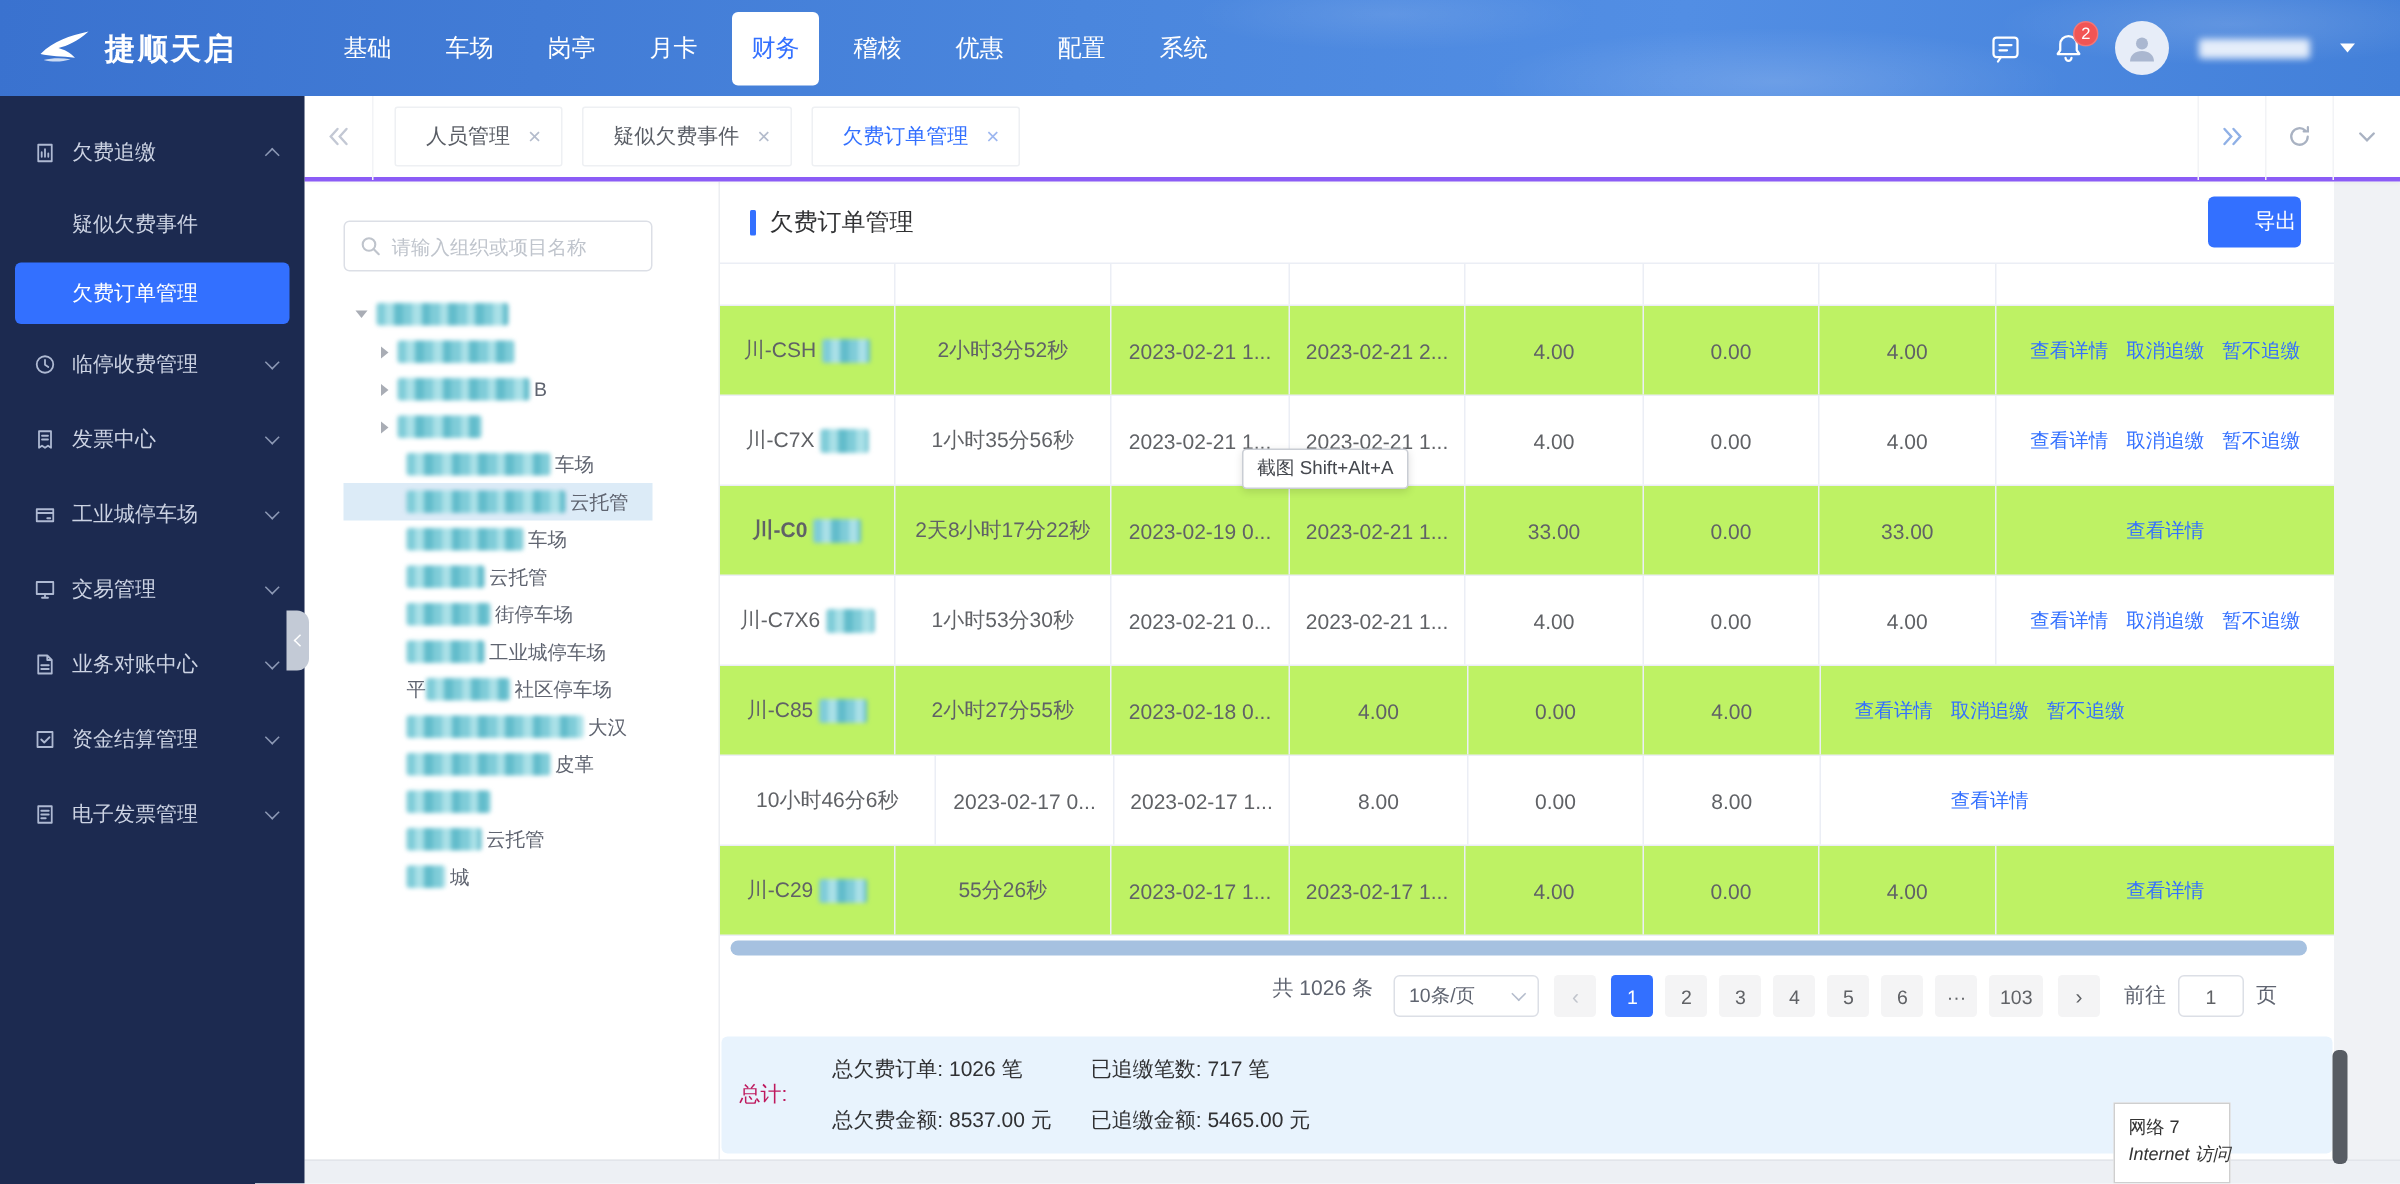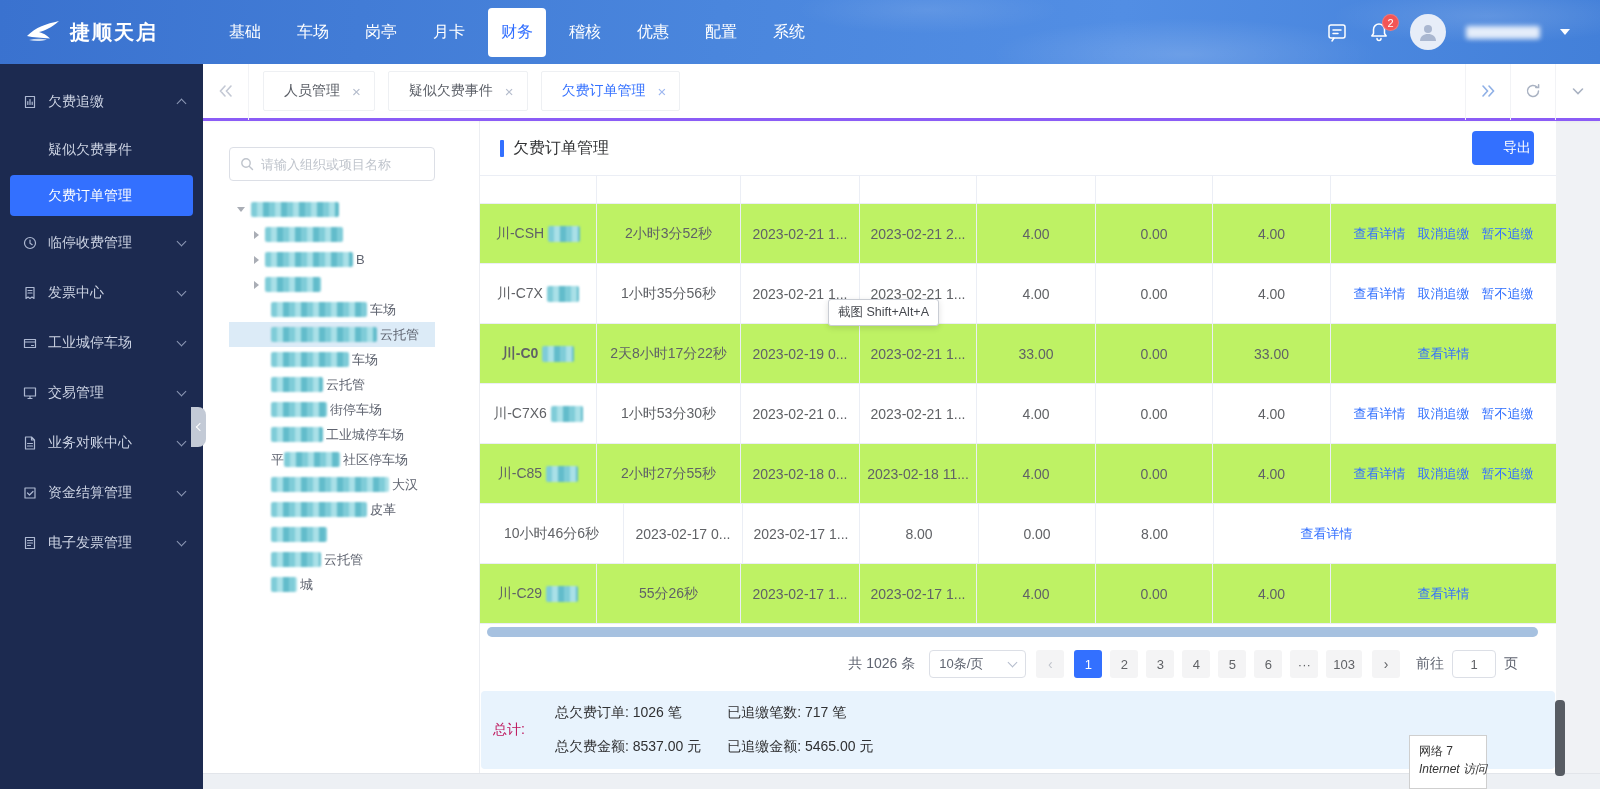--- a/index.html
+++ b/index.html
@@ -90,21 +90,21 @@
   .jt-row.striped{background:#bef264;}
   .jt-head-row{display:flex;height:28px;border-bottom:1px solid #ebeef5;background:#fff;}
   .jt-cell{display:flex;align-items:center;justify-content:center;border-right:1px solid #ebeef5;flex-shrink:0;gap:4px;overflow:hidden;}
   .jt-cell:last-child{border-right:none;}
   .plate-blur{width:32px;height:16px;}
   .tlink{color:#3370ff;font-size:13px;cursor:pointer;margin:0 4px;white-space:nowrap;}
 
   .hscroll{height:10px;margin:3px 2px 0 2px;}
   .hthumb{height:10px;width:98%;margin-left:5px;background:#a6c1e0;border-radius:5px;cursor:pointer;}
 
-  .pagination{display:flex;align-items:center;justify-content:flex-end;gap:10px;padding:13px 38px 0 0;font-size:14px;color:#5f6470;}
+  .pagination{display:flex;justify-content:flex-end;gap:10px;padding:13px 38px 0 0;font-size:14px;color:#5f6470;}
   .ptotal{margin-right:4px;}
   .psize{width:97px;height:28px;border:1px solid #dcdfe6;border-radius:4px;display:flex;align-items:center;justify-content:space-between;
     padding:0 9px;font-size:13px;color:#5f6470;cursor:pointer;background:#fff;}
   .sel-caret{width:7px;height:7px;border-right:1.3px solid #b4bccc;border-bottom:1.3px solid #b4bccc;transform:rotate(45deg);margin-top:-3px;}
   .pbtn{min-width:28px;height:28px;background:#f4f4f5;border-radius:3px;display:flex;align-items:center;justify-content:center;
     font-size:13px;color:#606266;cursor:pointer;padding:0 7px;}
   .pbtn.active{background:#3370ff;color:#fff;}
   .pbtn.nav{font-size:14px;}
   .pbtn.disabled{color:#c0c4cc;}
   .goto{display:flex;align-items:center;gap:8px;margin-left:6px;}
@@ -443,21 +443,20 @@
                   <span class="tlink">暂不追缴</span>
                 </div>
               </div>
               <div class="jt-row striped">
                 <div class="jt-cell" style="width: 117px;">
                   <span>川-C85</span>
                   <span class="redacted plate-blur"></span>
                 </div>
                 <div class="jt-cell" style="width: 144px;">2小时27分55秒</div>
                 <div class="jt-cell" style="width: 119px;">2023-02-18 0...</div>
-                <div class="jt-cell" style="width: 117px;">2023-02-18 11...</div>
                 <div class="jt-cell" style="width: 119px;">4.00</div>
                 <div class="jt-cell" style="width: 117px;">0.00</div>
                 <div class="jt-cell" style="width: 118px;">4.00</div>
                 <div class="jt-cell" style="width: 225px;">
                   <span class="tlink">查看详情</span>
                   <span class="tlink">取消追缴</span>
                   <span class="tlink">暂不追缴</span>
                 </div>
               </div>
               <div class="jt-row">

